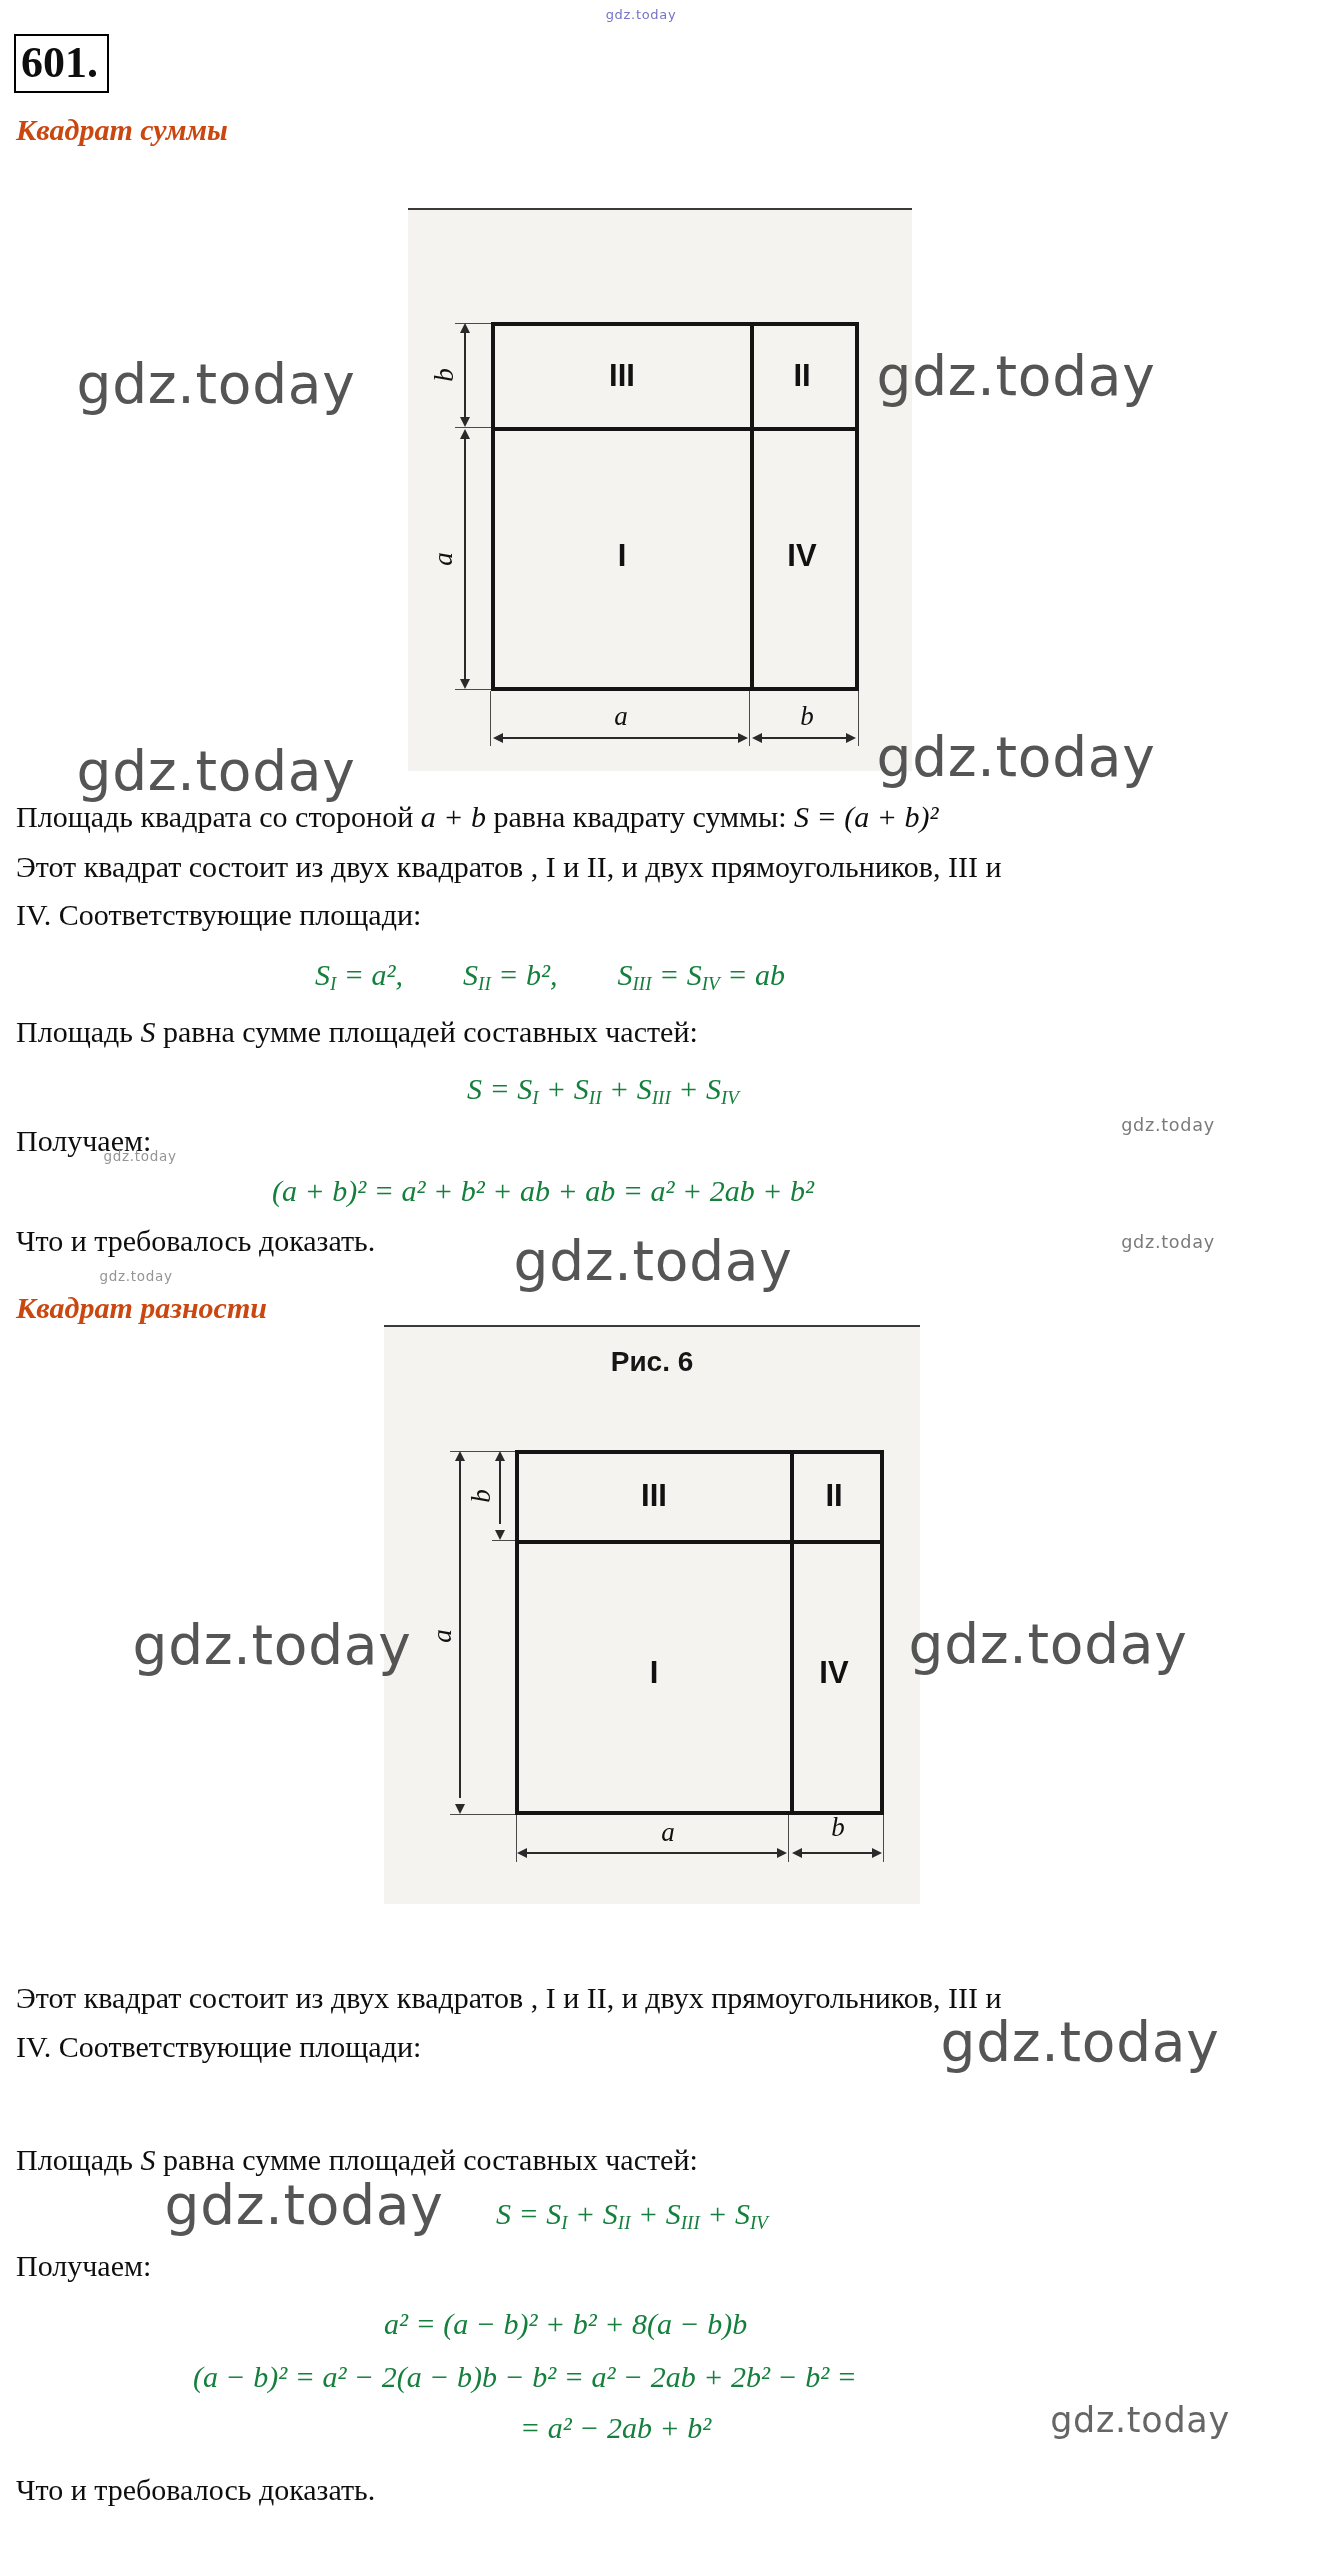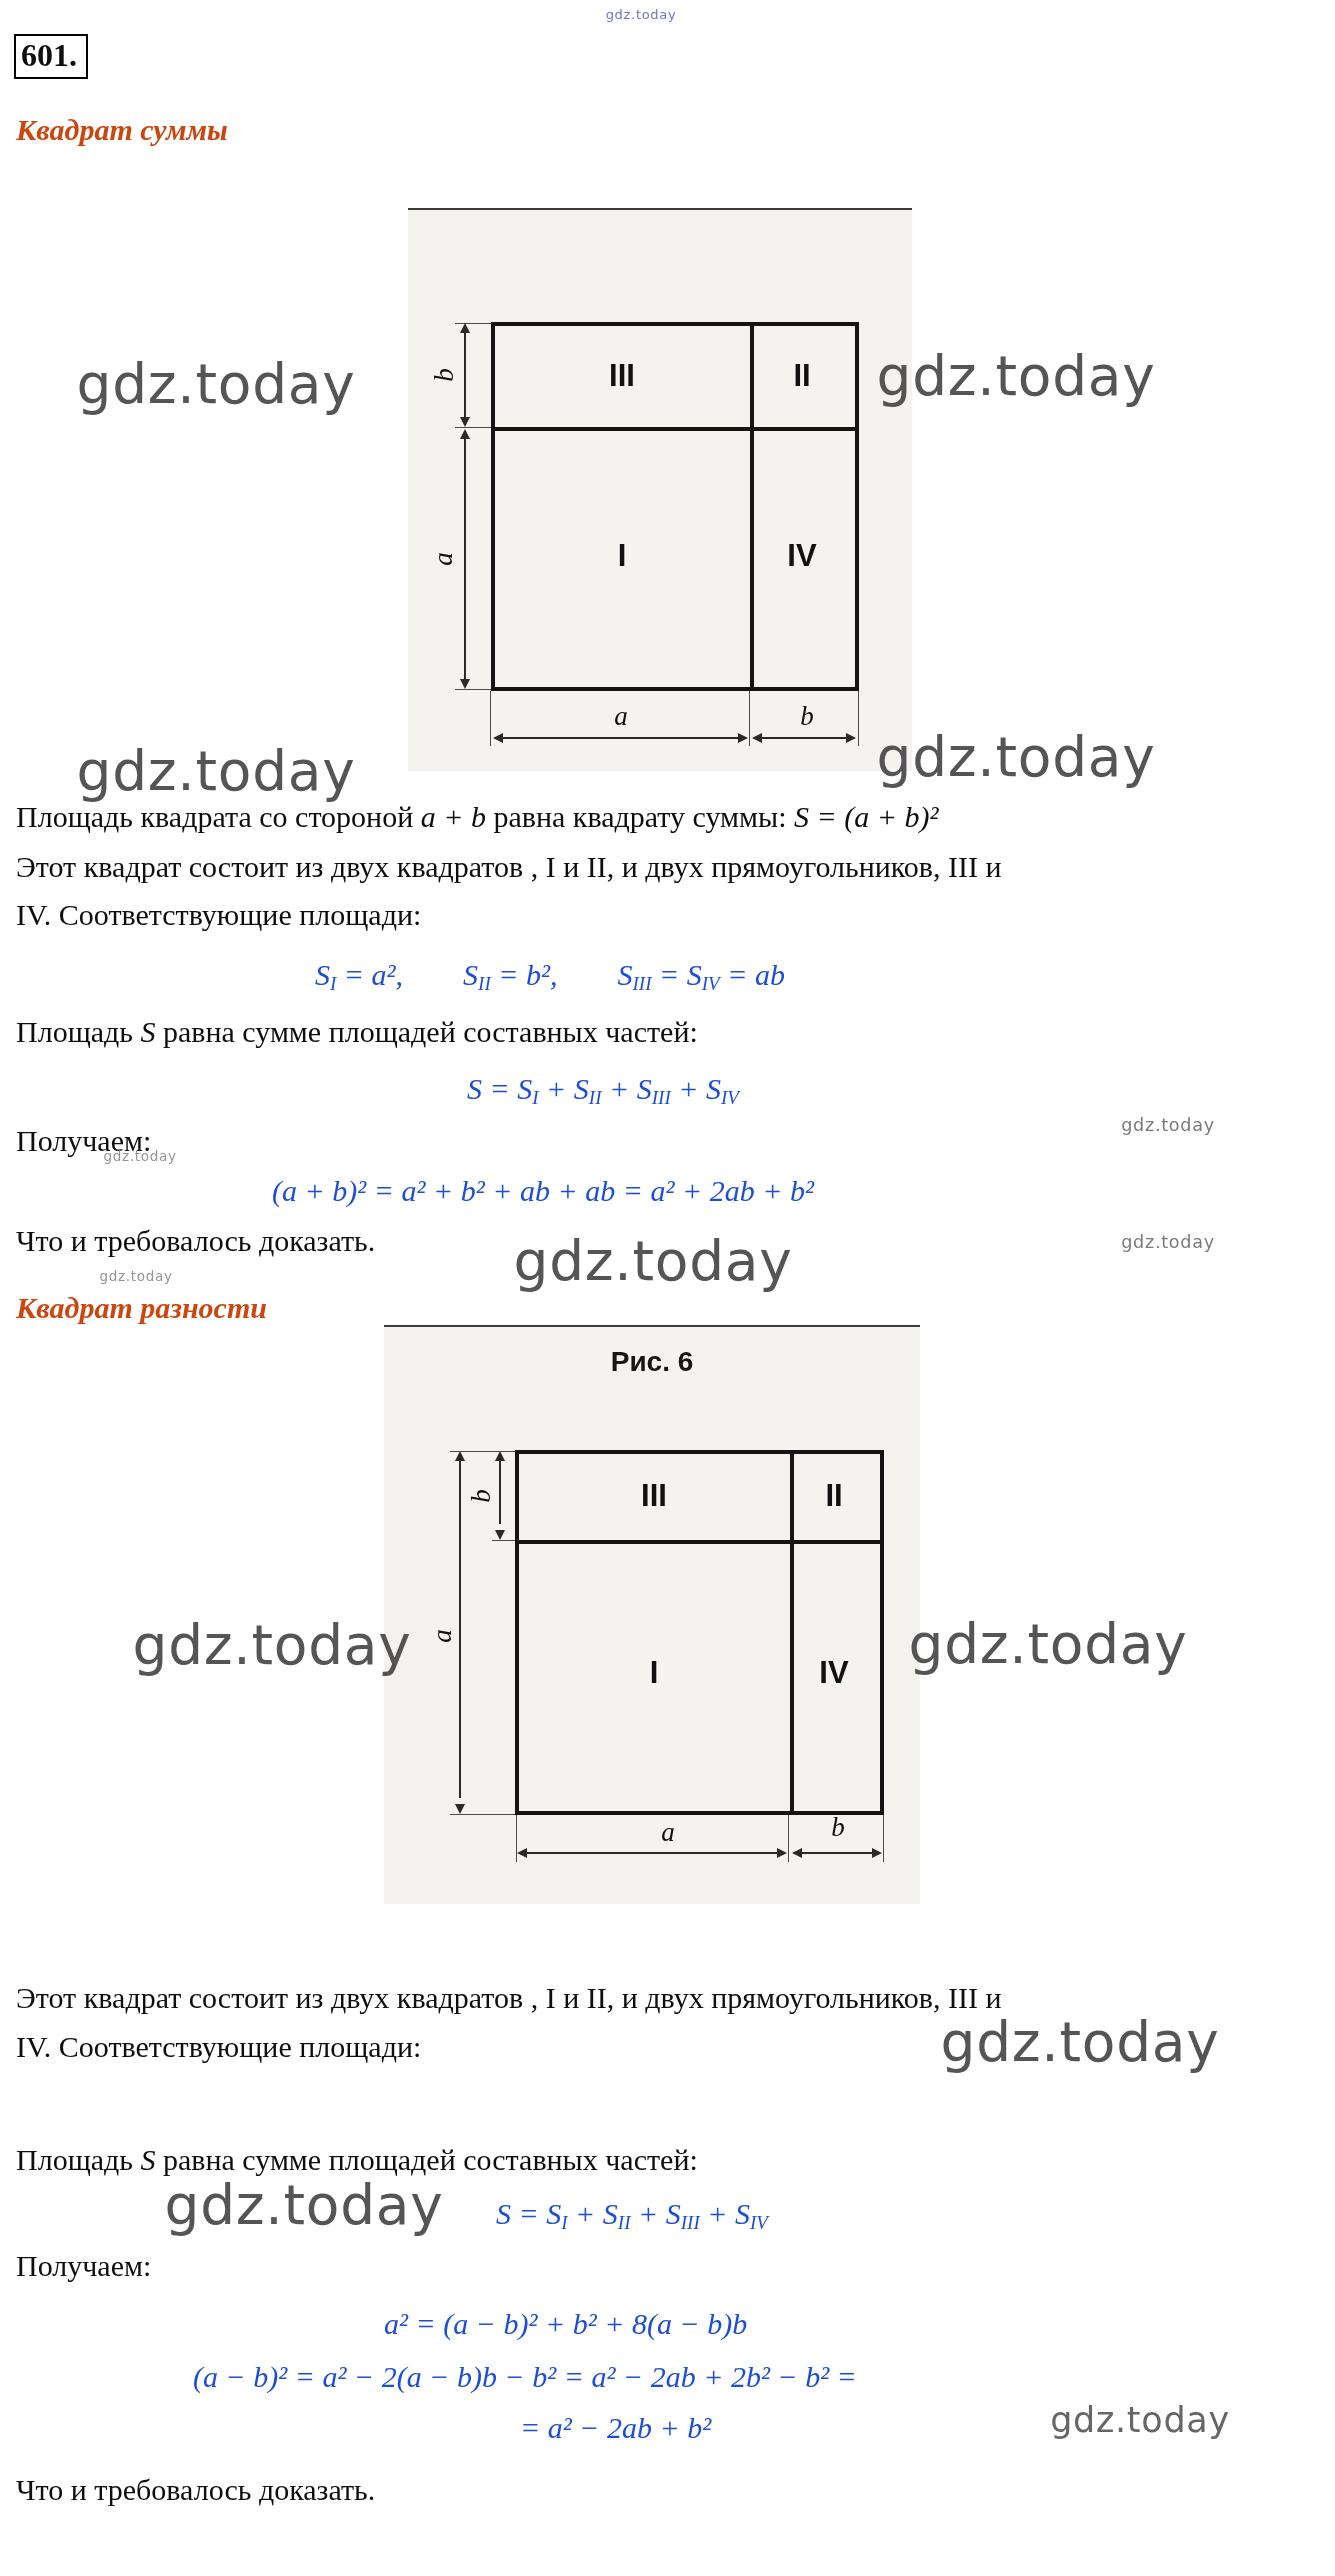--- a/index.html
+++ b/index.html
@@ -2,24 +2,24 @@
 <html style="font-size:10.8px"><head>
 <meta charset="utf-8">
 <style>
   * { margin:0; padding:0; box-sizing:border-box; }
   html,body { background:#ffffff; }
   .page { position:relative; width:1336px; height:2576px; background:#ffffff;
           font-family:"Liberation Serif", serif; color:#0e0e0e; overflow:hidden; }
 
   .textline { position:absolute; font-size:30px; line-height:1.1; white-space:nowrap; color:#0e0e0e; }
   .math { font-style:italic; }
-  .formula { position:absolute; font-size:30px; font-style:italic; white-space:pre; color:#1d4ed8; }
+  .formula { position:absolute; font-size:30px; font-style:italic; white-space:pre; color:#15803d; }
   sub { font-size:19px; font-style:italic; vertical-align:-5.4px; line-height:0; }
 
-  .problem-number { position:absolute; left:13.5px; top:34px; font-size:32px; font-weight:bold;
+  .problem-number { position:absolute; left:13.5px; top:34px; font-size:44px; font-weight:bold;
                     border:2.7px solid #000; padding:1.4px 9.5px 2.7px 5.4px; background:#fff; }
   .section-title { position:absolute; left:16px; font-size:30px; font-weight:bold; font-style:italic;
                    color:#cb4710; white-space:nowrap; }
 
   .wm { position:absolute; font-family:"DejaVu Sans", sans-serif; color:#474747; white-space:nowrap;
         transform:translate(-50%,-50%); z-index:5; opacity:0.92; letter-spacing:0.7px; }
   .wm.big   { font-size:55px; }
   .wm.med   { font-size:35px; color:#5a5a5a; }
   .wm.small { font-size:17.6px; color:#6f6f6f; }
   .wm.tiny  { font-size:13.5px; color:#8c8c8c; }

